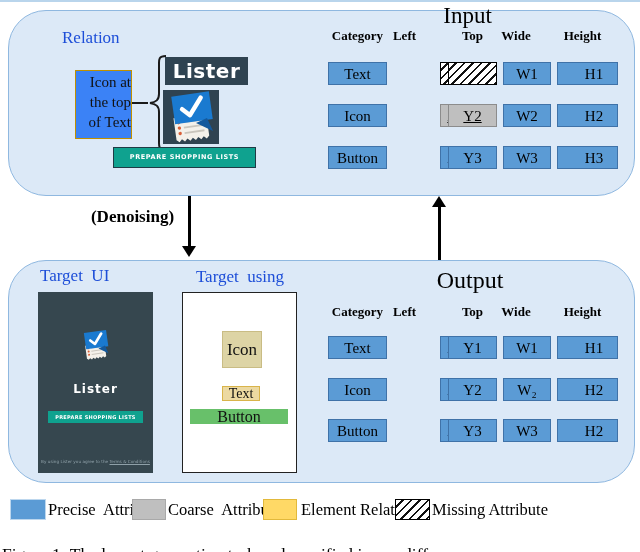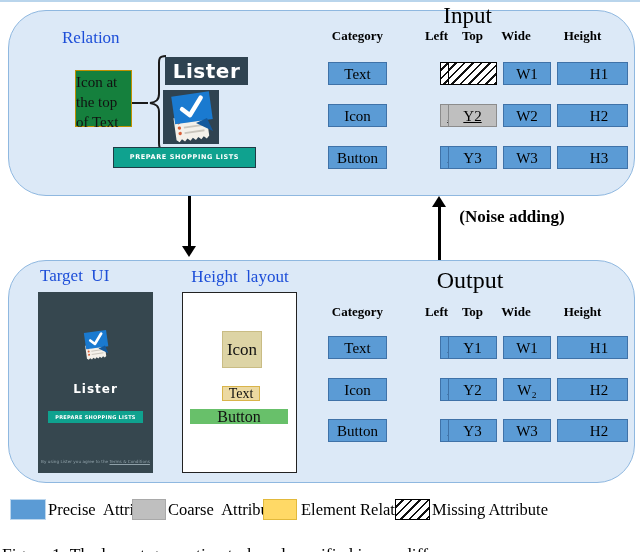--- a/index.html
+++ b/index.html
@@ -18,23 +18,23 @@
   }
   .panel-top{left:8px;top:10px;width:627px;height:186px;}
   .panel-bottom{left:8px;top:260px;width:627px;height:223px;}
 
   
   .sec-title{font-size:17px;color:#1d4ed8;white-space:pre;}
   .tbl-title{font-size:23px;text-align:center;color:#000;}
 
   
   .note-box{
-    left:75px;top:70px;width:57px;height:57px;background:#15803d;
+    left:75px;top:70px;width:57px;height:69px;background:#3b82f6;
     border:1px solid #bf9000;box-sizing:border-box;
-    font-size:15px;line-height:20px;text-align:left;padding-top:1px;
+    font-size:15px;line-height:20px;text-align:right;padding-top:1px;
   }
   .connector{left:132px;top:102px;width:16px;height:0;border-top:2px solid #1a1a1a;}
 
   
   .app-title-box{
     left:165px;top:57px;width:83px;height:28px;background:#2f4351;
     color:#fff;font-family:"DejaVu Sans","Liberation Sans",sans-serif;
     font-weight:bold;font-size:20px;line-height:28px;text-align:center;letter-spacing:.5px;
   }
   .app-icon-tile{left:163px;top:90px;width:56px;height:54px;}
@@ -50,22 +50,22 @@
   .cell{
     height:23px;line-height:23px;text-align:center;font-size:15px;color:#000;
     box-sizing:border-box;
   }
   .c-blue{background:#5b9bd5;border:1px solid #3f72a8;}
   .c-gray{background:#bfbfbf;border:1px solid #8c8c8c;}
   .c-hatch{background:repeating-linear-gradient(135deg,#ffffff 0 4px,#111111 4px 6px);border:1.5px solid #000;}
   .u{text-decoration:underline;}
 
   .co1{left:328px;width:59px;} .co2{left:392px;width:33px;margin-left:48px;} .co3{left:448px;width:49px;}
-  .co4{left:503px;width:48px;} .co5{left:557px;width:71px;padding-left:13px;}
-  .hco1{left:320px;width:75px;} .hco2{left:404px;width:65px;text-align:center;} .hco3{left:440px;width:65px;}
+  .co4{left:503px;width:48px;} .co5{left:557px;width:61px;padding-left:13px;}
+  .hco1{left:320px;width:75px;} .hco2{left:372px;width:65px;text-align:center;} .hco3{left:440px;width:65px;}
   .hco4{left:484px;width:64px;} .hco5{left:549px;width:67px;}
   .ith{top:28px;} .ir1{top:62px;} .ir2{top:104px;} .ir3{top:146px;}
   .oth{top:304px;} .or1{top:336px;} .or2{top:378px;} .or3{top:419px;}
 
   
   .flow-label{font-size:17px;font-weight:bold;line-height:21px;text-align:center;color:#000;}
   .shaft{width:3px;background:#000;}
   .head-down{width:0;height:0;border-left:7px solid transparent;border-right:7px solid transparent;border-top:11px solid #000;}
   .head-up{width:0;height:0;border-left:7px solid transparent;border-right:7px solid transparent;border-bottom:11px solid #000;}
 
@@ -169,26 +169,26 @@
 <div class="abs cell c-blue   ir2 co4">W2</div>
 <div class="abs cell c-blue   ir2 co5">H2</div>
 
 <div class="abs cell c-blue ir3 co1">Button</div>
 <div class="abs cell c-blue ir3 co2">X3</div>
 <div class="abs cell c-blue ir3 co3">Y3</div>
 <div class="abs cell c-blue ir3 co4">W3</div>
 <div class="abs cell c-blue ir3 co5">H3</div>
 
 <div class="abs flow-label" style="left:70px;top:206px;width:125px;">
+  <div>(Denoising)</div>
 </div>
 <div class="abs shaft" style="left:188px;top:196px;height:51px;"></div>
 <div class="abs head-down" style="left:182px;top:246px;"></div>
 
 <div class="abs flow-label" style="left:448px;top:206px;width:128px;">
-  <div>(Noise adding)</div>
 </div>
 <div class="abs shaft" style="left:438px;top:207px;height:53px;"></div>
 <div class="abs head-up" style="left:432px;top:196px;"></div>
 
 <div class="abs panel panel-bottom"></div>
 
 <div class="abs sec-title" style="left:40px;top:266px;width:112px;">Target  UI</div>
 
 <div class="abs phone">
   <svg class="phone-icon" viewBox="0 0 56 54">
@@ -205,21 +205,21 @@
       <rect x="10" y="4" width="38" height="28" fill="#1a7ad0"></rect>
       <path d="M19,18 L26,25 L39,9" fill="none" stroke="#fff" stroke-width="4.5" stroke-linecap="round" stroke-linejoin="round"></path>
     </g>
     <polygon points="44,28 50,41 33,33" fill="#14599c"></polygon>
   </svg>
   <div class="phone-title">Lister</div>
   <div class="phone-button">PREPARE SHOPPING LISTS</div>
   <div class="phone-fineprint"><span>By using Lister you agree to the </span><span class="link">Terms &amp; Conditions</span></div>
 </div>
 
-<div class="abs sec-title" style="left:180px;top:267px;width:120px;text-align:center;">Height  layout</div>
+<div class="abs sec-title" style="left:180px;top:267px;width:120px;text-align:center;">Target  using</div>
 
 <div class="abs layout-box"></div>
 <div class="abs lo-icon">Icon</div>
 <div class="abs lo-text">Text</div>
 <div class="abs lo-button">Button</div>
 
 <div class="abs tbl-title" style="left:400px;top:267px;width:140px;font-size:24px;">Output</div>
 
 <div class="abs th oth hco1">Category</div>
 <div class="abs th oth hco2">Left</div>

